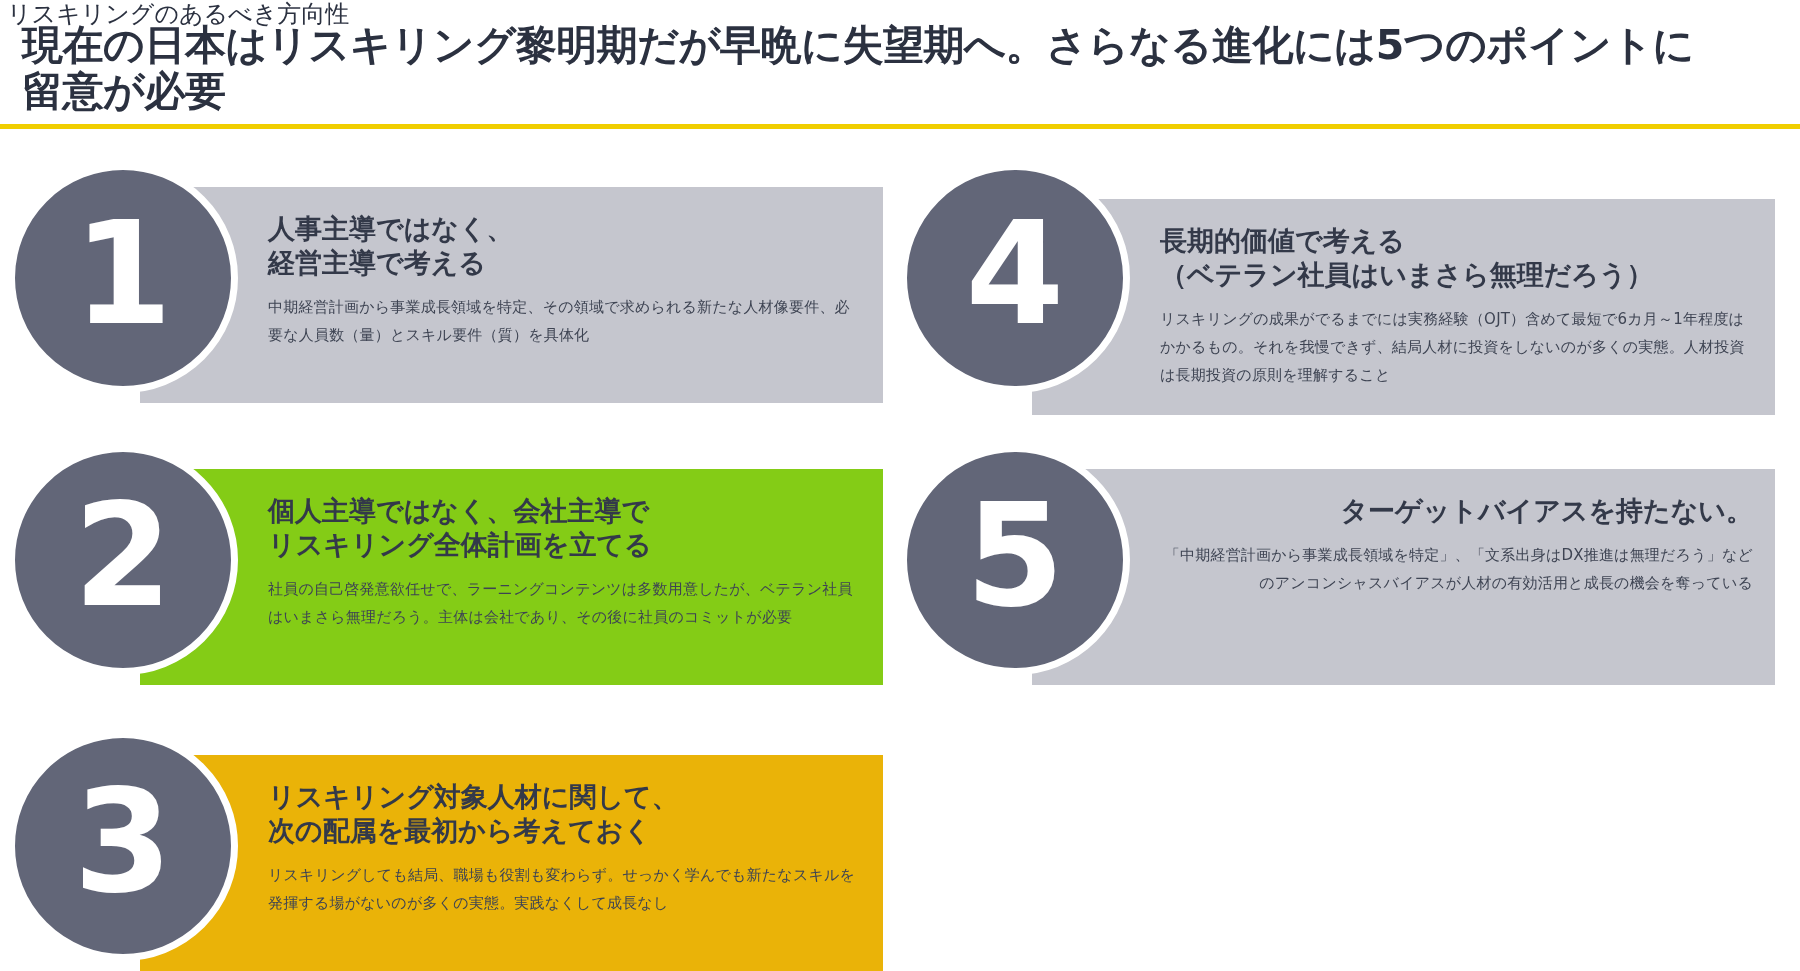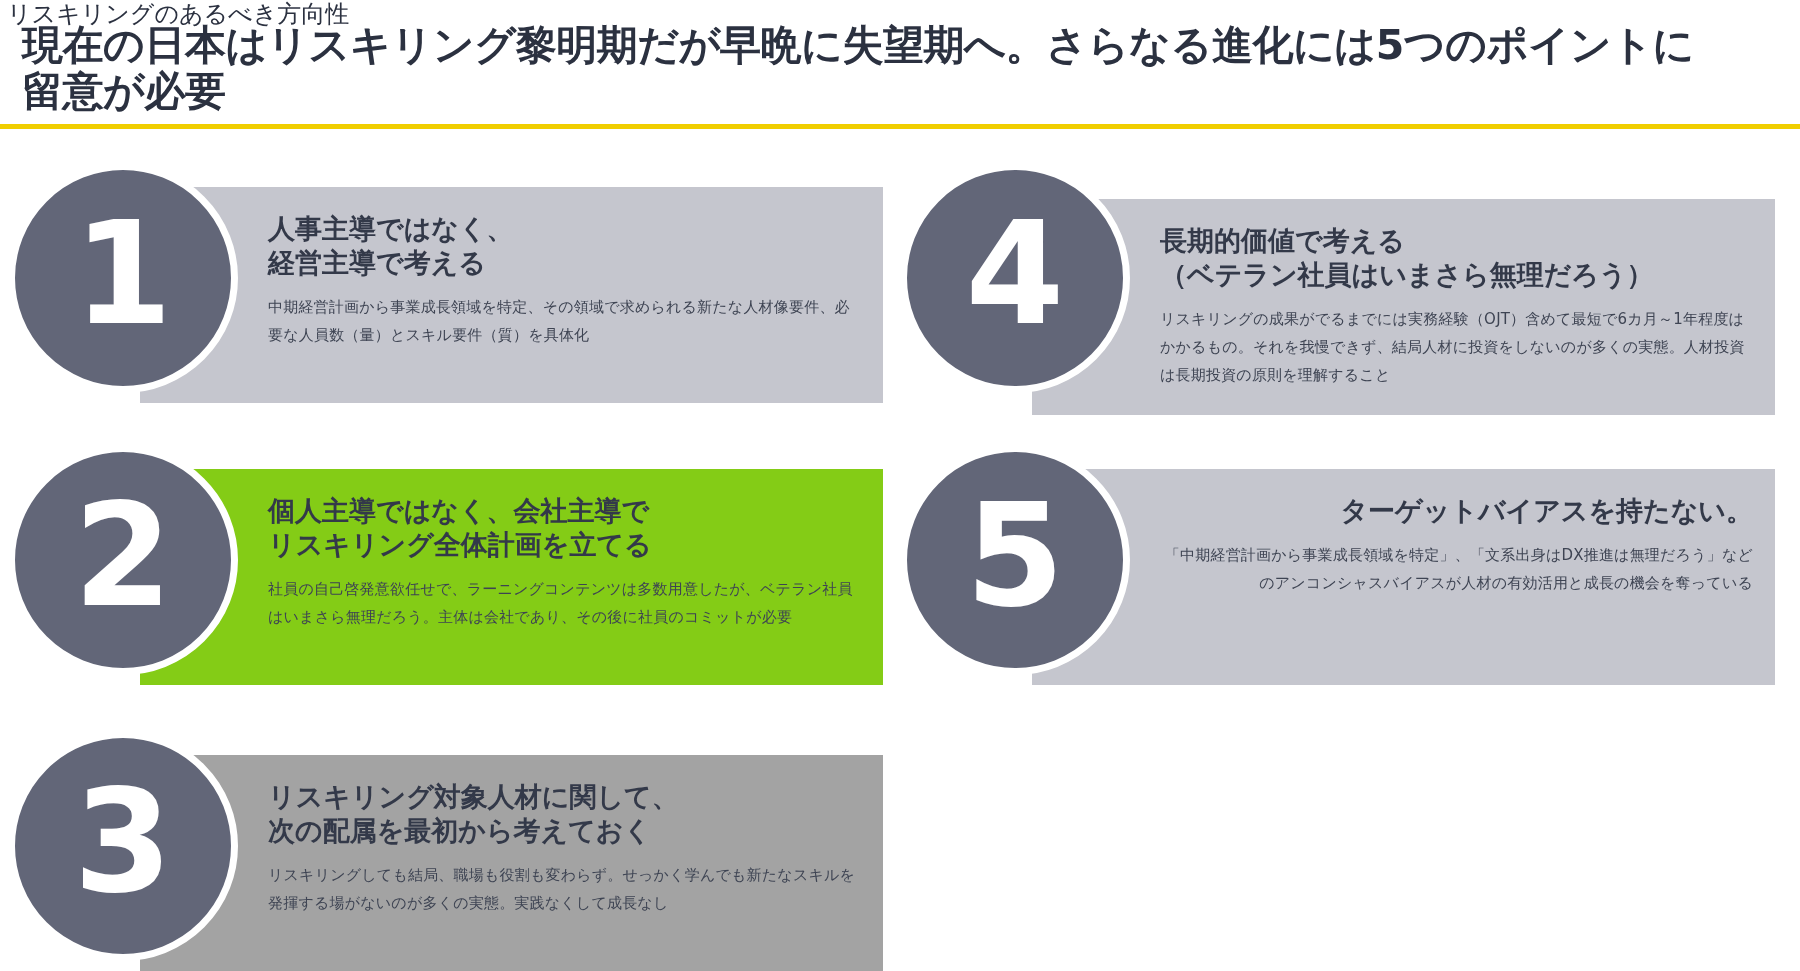--- a/index.html
+++ b/index.html
@@ -101,21 +101,21 @@
         <div>リスキリング全体計画を立てる</div>
       </div>
       <p class="body">社員の自己啓発意欲任せで、ラーニングコンテンツは多数用意したが、ベテラン社員はいまさら無理だろう。主体は会社であり、その後に社員のコミットが必要</p>
     </div>
     <div class="circle" style="background: rgb(98, 102, 120);">
       <span class="num">2</span>
     </div>
   </section>
 
   <section class="card col-l row3">
-    <div class="box" style="background: #a3a3a3;">
+    <div class="box" style="background: #eab308;">
       <div class="heading">
         <div>リスキリング対象人材に関して、</div>
         <div>次の配属を最初から考えておく</div>
       </div>
       <p class="body">リスキリングしても結局、職場も役割も変わらず。せっかく学んでも新たなスキルを発揮する場がないのが多くの実態。実践なくして成長なし</p>
     </div>
     <div class="circle" style="background: rgb(98, 102, 120);">
       <span class="num">3</span>
     </div>
   </section>

